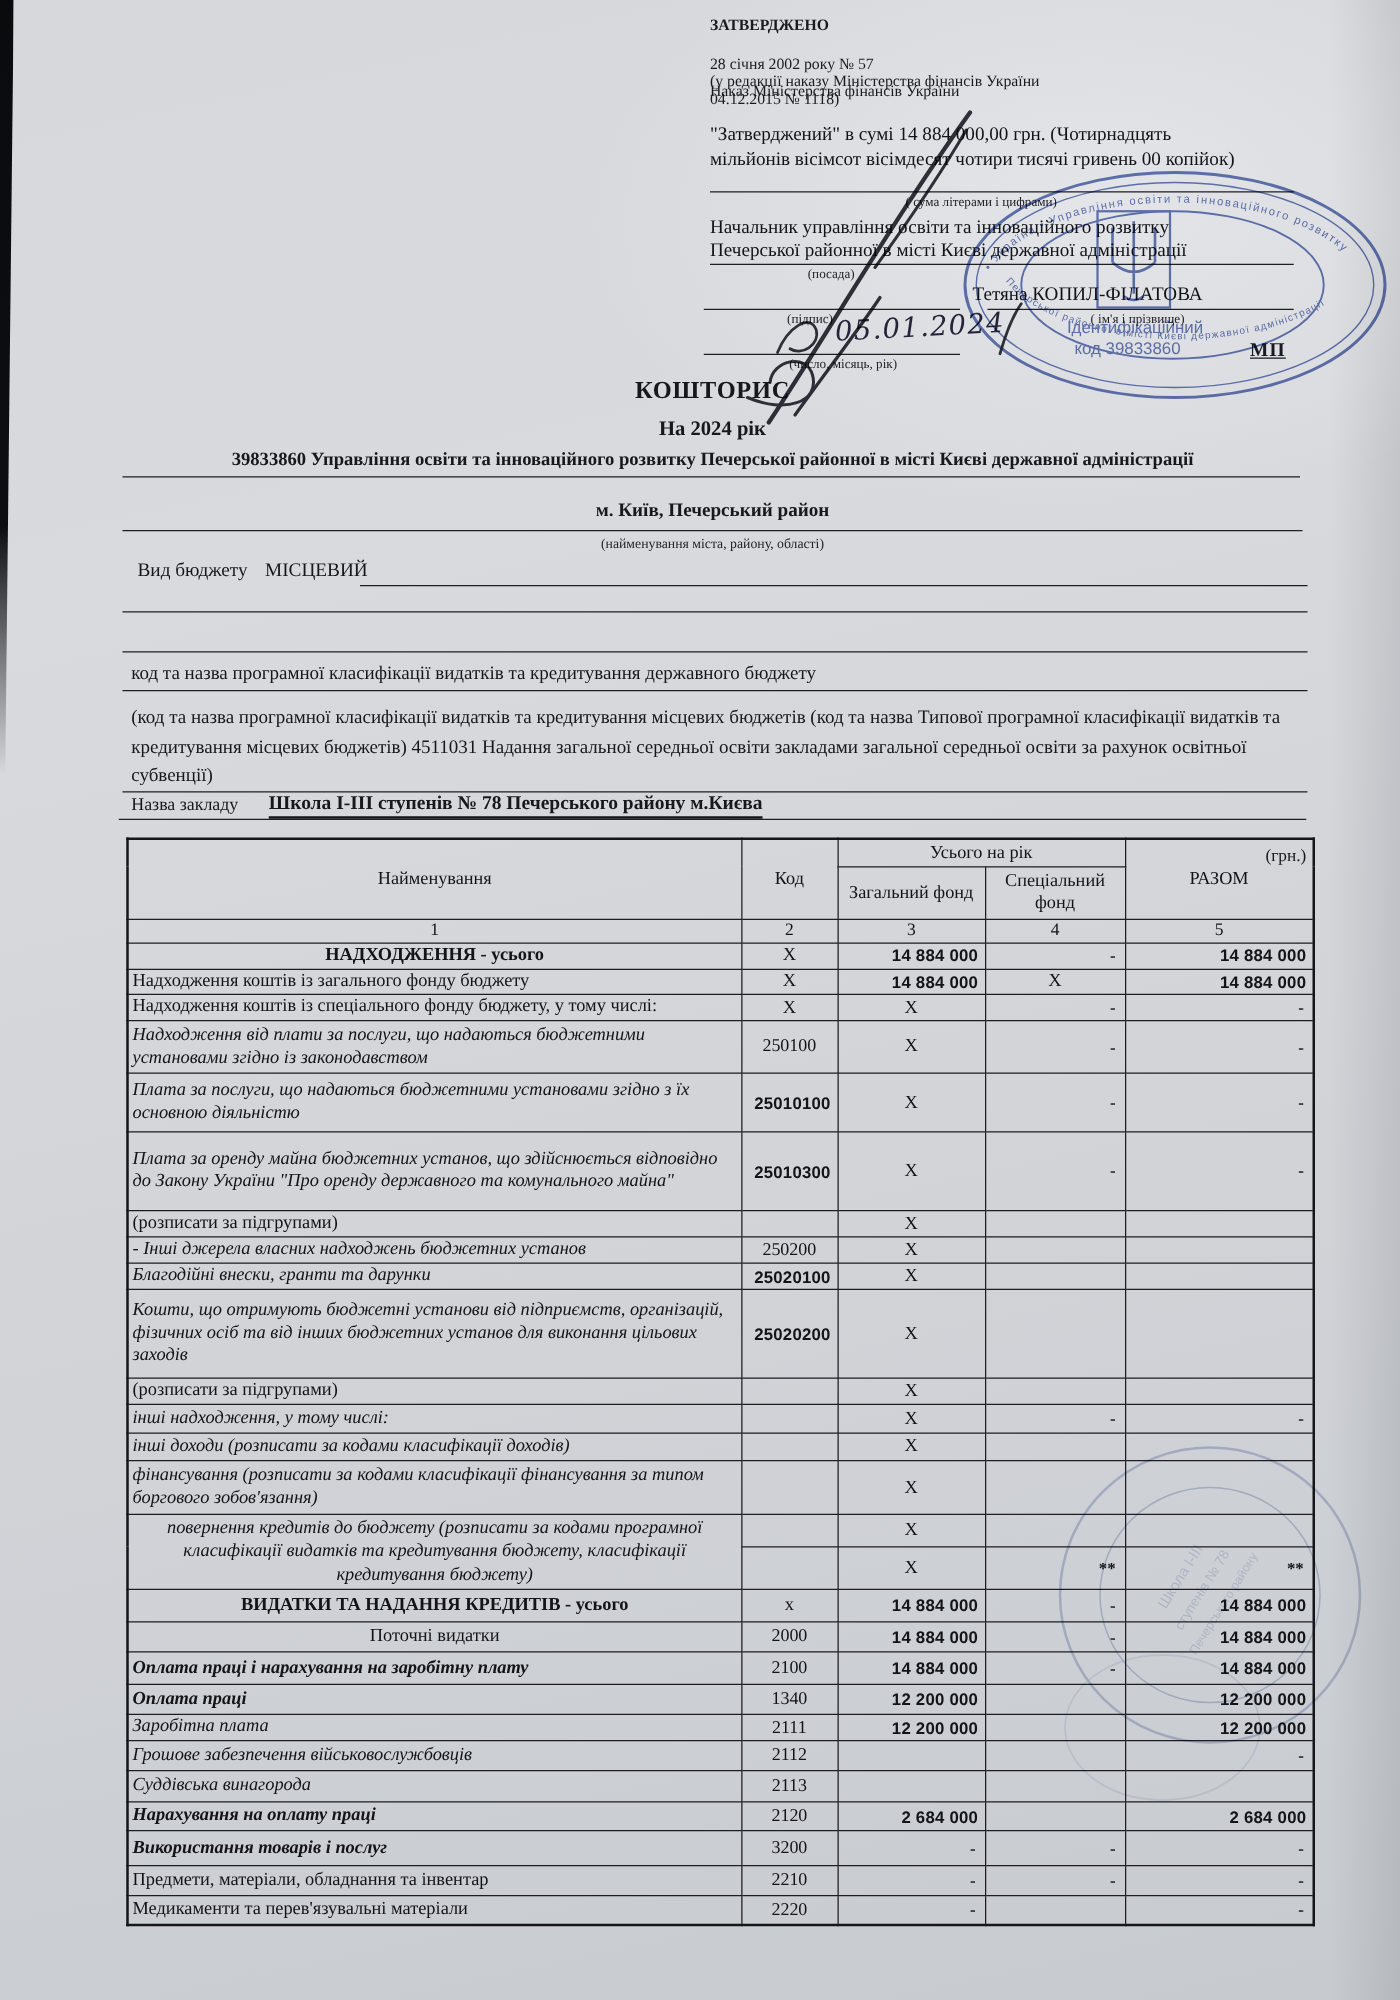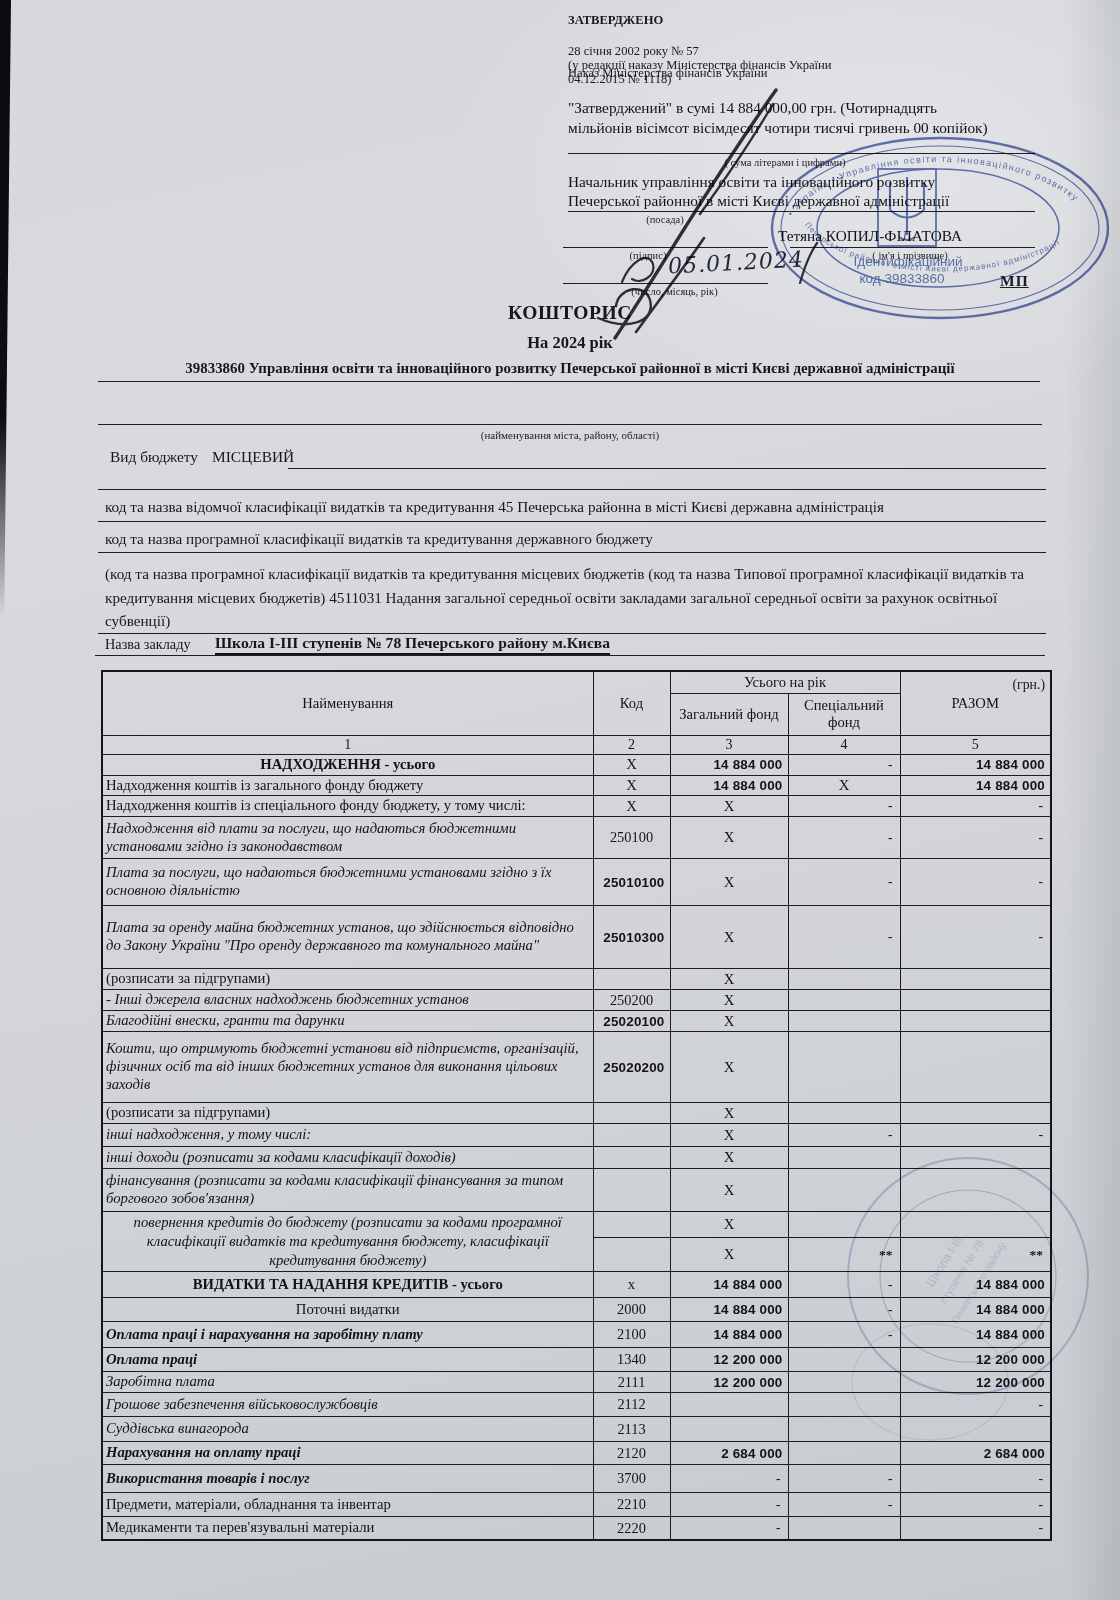--- a/index.html
+++ b/index.html
@@ -82,30 +82,30 @@
   <div class="abs cap" style="left:597px;top:286px;width:155px;">(число, місяць, рік)</div>
 
   <div class="abs bold" style="left:1000px;top:272px;font-size:15.5px;letter-spacing:1px;color:#1a1a22;text-decoration:underline;">МП</div>
 
   <div class="abs bold center-wide" style="top:302px;font-size:19.5px;letter-spacing:.6px;">КОШТОРИС</div>
   <div class="abs bold center-wide" style="top:333px;font-size:16.5px;">На  2024 рік</div>
 
   <div class="abs bold center-wide" style="top:360px;font-size:14.9px;">39833860 Управління освіти та інноваційного розвитку Печерської районної в місті Києві державної адміністрації</div>
   <div class="rule" style="left:98px;top:381px;width:942px;"></div>
 
+  <div class="abs bold center-wide" style="top:400px;font-size:15.3px;">м. Київ, Печерський район</div>
   <div class="rule" style="left:98px;top:424px;width:944px;"></div>
   <div class="abs cap center-wide" style="top:429px;font-size:11px;">(найменування міста, району, області)</div>
 
   <div class="abs" style="left:110px;top:448px;font-size:15.4px;">
     <span>Вид бюджету</span><span style="display:inline-block;width:14px;"></span><span>МІСЦЕВИЙ</span>
   </div>
   <div class="rule thin" style="left:288px;top:468px;width:758px;"></div>
   <div class="rule" style="left:98px;top:489px;width:948px;"></div>
 
-  <div class="abs" style="left:105px;top:498px;font-size:15.2px;">код та назва відомчої класифікації видатків та кредитування   45  Печерська районна в місті Києві державна адміністрація</div>
   <div class="rule" style="left:98px;top:521px;width:948px;"></div>
 
   <div class="abs" style="left:105px;top:530px;font-size:15.2px;">код та назва програмної класифікації видатків та кредитування державного бюджету</div>
   <div class="rule" style="left:98px;top:552px;width:948px;"></div>
 
   <div class="abs" style="left:105px;top:562px;width:938px;font-size:15.2px;line-height:23.5px;">(код та назва програмної класифікації видатків та кредитування місцевих бюджетів (код та назва Типової програмної класифікації видатків та кредитування місцевих бюджетів)  4511031  Надання загальної середньої освіти закладами загальної середньої освіти за рахунок освітньої субвенції)</div>
   <div class="rule" style="left:98px;top:633px;width:948px;"></div>
 
   <div class="abs" style="left:105px;top:636px;font-size:14.3px;">Назва  закладу</div>
   <div class="abs bold" style="left:215px;top:634px;font-size:15.6px;border-bottom:2px solid #15151a;padding-bottom:1px;">Школа І-ІІІ ступенів № 78 Печерського району м.Києва</div>
@@ -304,21 +304,21 @@
           </tr>
           <tr style="height: 23px;">
             <td class="c-name bold-italic">Нарахування на оплату праці</td>
             <td class="cell codeval">2120</td>
             <td class="cell num">2 684 000</td>
             <td class="cell "></td>
             <td class="cell num">2 684 000</td>
           </tr>
           <tr style="height: 28px;">
             <td class="c-name bold-italic">Використання товарів і послуг</td>
-            <td class="cell codeval">3700</td>
+            <td class="cell codeval">3200</td>
             <td class="cell dash">-</td>
             <td class="cell dash">-</td>
             <td class="cell dash">-</td>
           </tr>
           <tr style="height: 24px;">
             <td class="c-name ">Предмети, матеріали, обладнання та інвентар</td>
             <td class="cell codeval">2210</td>
             <td class="cell dash">-</td>
             <td class="cell dash">-</td>
             <td class="cell dash">-</td>

